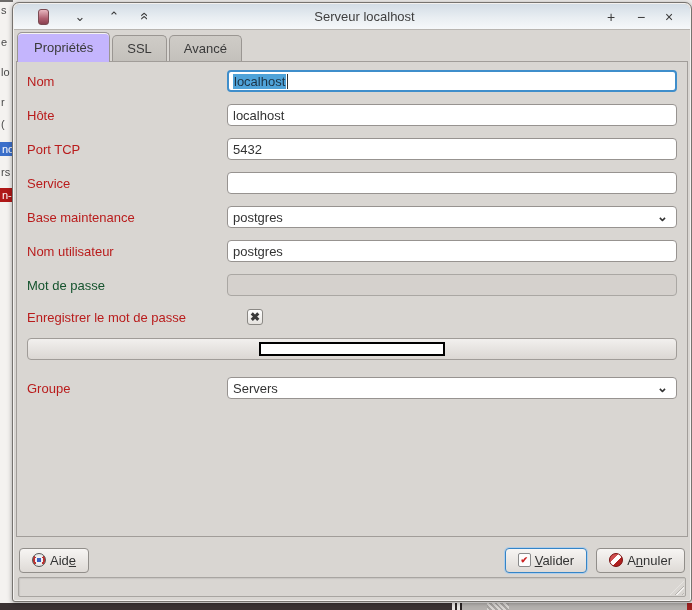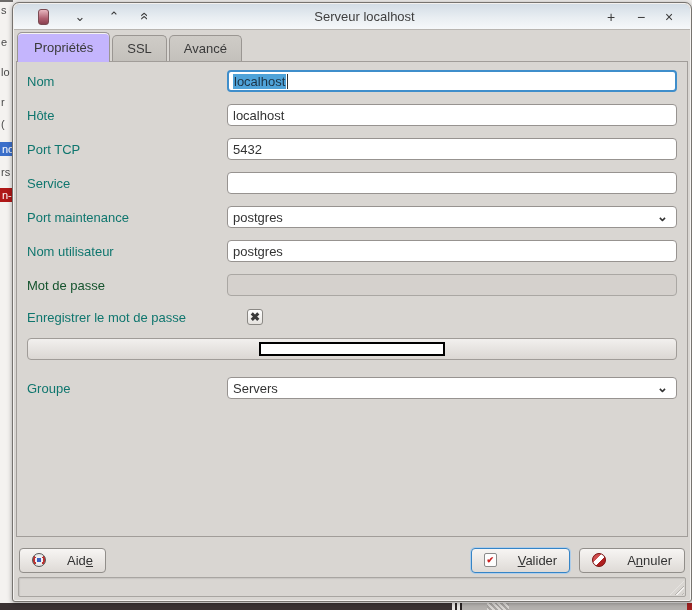--- a/index.html
+++ b/index.html
@@ -49,21 +49,21 @@
     padding:5px 14px 6px; margin-right:2px; background:linear-gradient(#cfccc7,#c3c0bb);
     color:#3a3a3a; position:relative; }
   .tab.active { background:#c4b5fd; padding:7px 16px 7px;
     box-shadow:inset 0 1px 0 #f5f3f1; z-index:3; }
 
   
   .panel { position:absolute; left:3px; right:3px; top:58px; bottom:64px;
     border:1px solid #a19d99; background:#d9d6d2; padding:8px 10px; z-index:2; }
 
   .row { display:flex; align-items:center; height:22px; margin-bottom:12px; }
-  .row .lbl { width:200px; flex:0 0 200px; color:#0f766e; }
+  .row .lbl { width:200px; flex:0 0 200px; color:#b91c1c; }
   .row .lbl.disabled { color:#14532d; }
   .fld { flex:1; height:22px; background:#fff; border:1px solid #979license3;
     border:1px solid #979390; border-radius:4px; padding:0 5px; font-family:"Liberation Sans",sans-serif;
     font-size:13px; color:#333; display:flex; align-items:center; }
   input.fld { outline:none; }
   .fld.focused { border:2px solid #3f8ecb; padding:0 4px; }
   .sel-text { background:#4fa3d9; color:#1c3345; padding:0 1px; }
   .caret { display:inline-block; width:1px; height:15px; background:#333; margin-left:1px; }
   .fld.disabled { background:#d5d1cd; border-color:#aaa7a3; }
   .combo { position:relative; }
@@ -73,21 +73,21 @@
     font-size:12px; font-weight:bold; color:#3a3a3a; line-height:1; }
   .row.cb-row { height:18px;gap:20px; }
   .color-btn { flex:1; height:22px; border:1px solid #a09c98; border-radius:4px;
     background:linear-gradient(#f2f0ee,#dbd7d3); display:flex; align-items:center; justify-content:center; }
   .color-swatch { width:186px; height:14px; background:#ffffff; border:2px solid #000; }
   .row.color-row { margin-bottom:17px; }
 
   
   .btn-row { position:absolute; left:4px; right:4px; bottom:26px; height:30px;
     display:flex; align-items:center; justify-content:space-between; padding:0 2px; }
-  .btn { display:flex; align-items:center; gap:21px; height:25px; padding:0 12px;
+  .btn { display:flex; align-items:center; gap:4px; height:25px; padding:0 12px;
     background:linear-gradient(#f7f5f3,#dedad6); border:1px solid #918e8a; border-radius:4px;
     color:#333; font-size:13px; cursor:default; }
   .btn .key { text-decoration:underline; }
   .btn-right { display:flex; gap:9px; }
   .btn.default { border:1px solid #3584c6; box-shadow:0 0 0 1px #aecde9; }
 
   
   .ico-help { width:14px; height:14px; border-radius:50%;
     background:radial-gradient(circle at 50% 50%, #3b5fc0 0 2.5px, #f0f0f0 2.5px 4px, rgba(0,0,0,0) 4px),
       conic-gradient(from 45deg, #c03030 0 90deg, #e8e8e8 90deg 180deg, #c03030 180deg 270deg, #e8e8e8 270deg 360deg);
@@ -164,21 +164,21 @@
       <span class="lbl">Port TCP</span>
       <input class="fld" type="text" value="5432" style="">
     </div>
 
     <div class="row">
       <span class="lbl">Service</span>
       <input class="fld" type="text" value="" style="">
     </div>
 
     <div class="row">
-      <span class="lbl">Port maintenance</span>
+      <span class="lbl">Base maintenance</span>
       <div class="fld combo">
         <span>postgres</span>
         <span class="chev">⌄</span>
       </div>
     </div>
 
     <div class="row">
       <span class="lbl">Nom utilisateur</span>
       <input class="fld" type="text" value="postgres" style="">
     </div>

